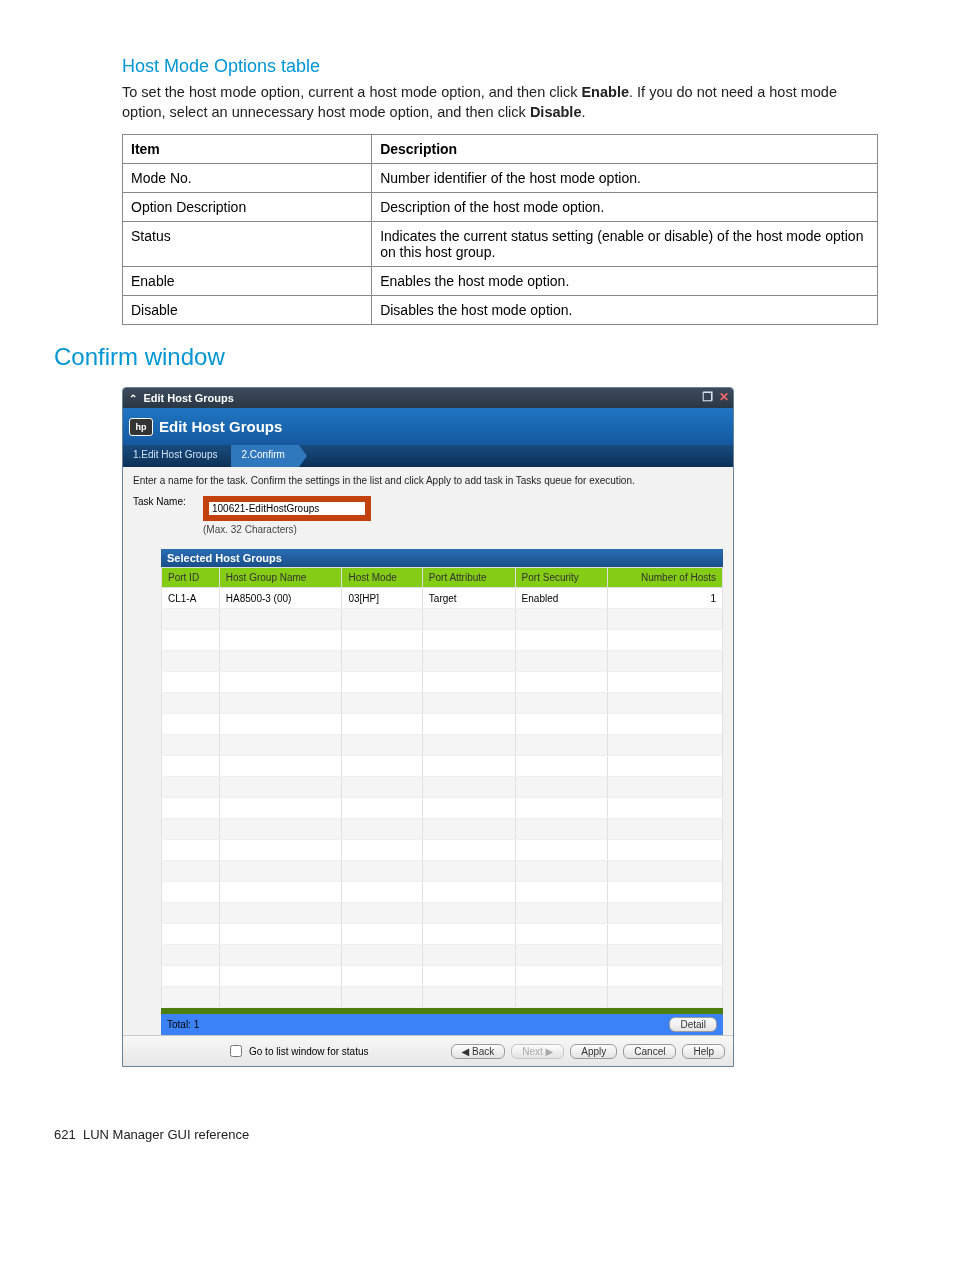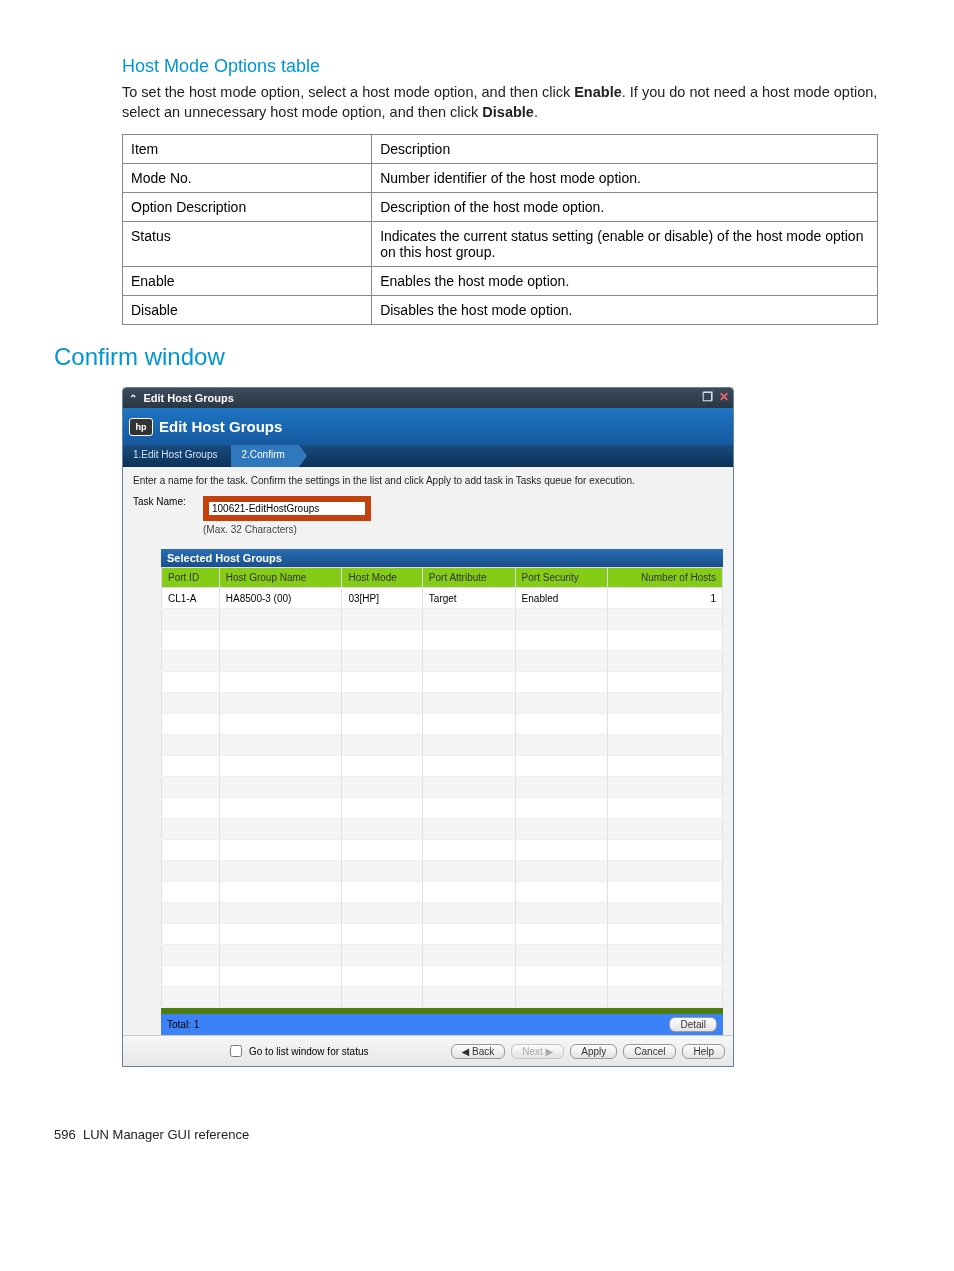--- a/index.html
+++ b/index.html
@@ -40,21 +40,21 @@
     margin-bottom: 10px;
   }
   table.doc-table th, table.doc-table td {
     border: 1px solid #888;
     padding: 6px 8px;
     font-size: 14px;
     text-align: left;
     vertical-align: top;
   }
   table.doc-table th {
-    font-weight: normal;
+    font-weight: bold;
   }
   .screenshot-wrap {
     margin-left: 46px;
     margin-top: 16px;
     width: 610px;
     border: 1px solid #6a819a;
     background: #f2f2f2;
     border-radius: 4px 4px 0 0;
     overflow: hidden;
     font-family: Tahoma, Verdana, sans-serif;
@@ -235,21 +235,21 @@
   }
 </style>
 </head>
 <body>
 
 <div class="page">
 
   <h3 class="h-blue h3">Host Mode Options table</h3>
 
   <p class="body-text">
-    <span>To set the host mode option, select a host mode option, and then click </span><b>Enable</b><span>. If you do not need a host mode option, select an unnecessary host mode option, and then click </span><b>Disable</b><span>.</span>
+    <span>To set the host mode option, current a host mode option, and then click </span><b>Enable</b><span>. If you do not need a host mode option, select an unnecessary host mode option, and then click </span><b>Disable</b><span>.</span>
   </p>
 
   <table class="doc-table">
     <thead>
       <tr>
         <th style="width:33%">Item</th>
         <th>Description</th>
       </tr>
     </thead>
     <tbody id="doc-table-body">
@@ -502,16 +502,16 @@
       <button class="btn">◀ <span>Back</span></button>
       <button class="btn disabled"><span>Next</span> ▶</button>
       <button class="btn">Apply</button>
       <button class="btn">Cancel</button>
       <button class="btn">Help</button>
     </div>
 
   </div>
 
   <div class="page-footer">
-    <span>596</span>&nbsp;&nbsp;<span>LUN Manager GUI reference</span>
+    <span>621</span>&nbsp;&nbsp;<span>LUN Manager GUI reference</span>
   </div>
 
 </div>
 
 </body></html>

